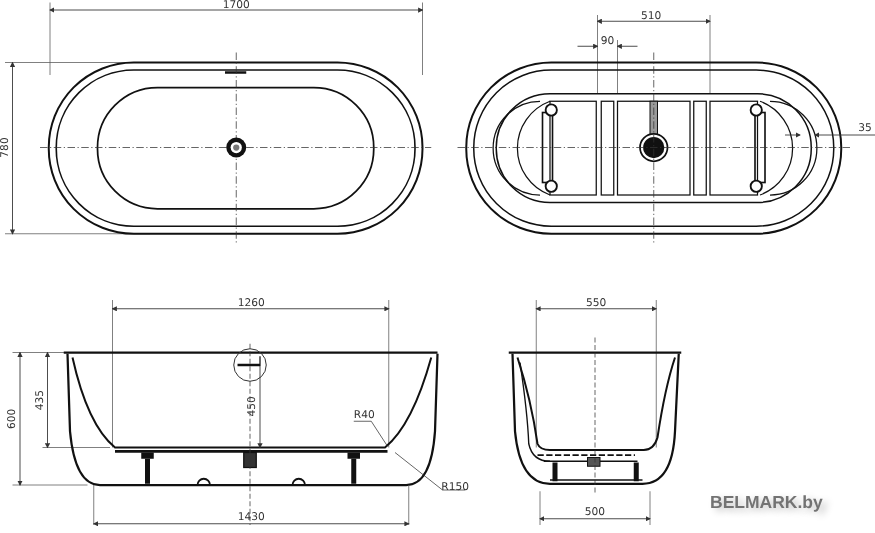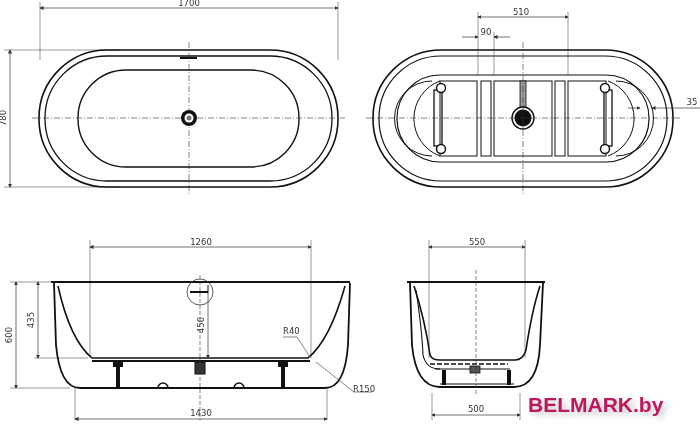--- a/index.html
+++ b/index.html
@@ -1,22 +1,22 @@
 <!DOCTYPE html>
 <html><head>
   <meta charset="utf-8">
   <style>
     html, body { margin: 0; padding: 0; background: #ffffff; }
     body { width: 700px; height: 426px; position: relative; overflow: hidden; font-family: "DejaVu Sans", sans-serif; }
     svg { position: absolute; left: 0; top: 0; }
     .dim { font-family: "DejaVu Sans", sans-serif; font-size: 8.5px; fill: #333; }
     .watermark {
-      position: absolute; left: 528px; top: 393px;
-      font-family: "Liberation Sans", sans-serif; font-weight: bold; font-size: 21px;
-      color: #be185d; letter-spacing: 0px;
+      position: absolute; left: 568px; top: 393px;
+      font-family: "Liberation Sans", sans-serif; font-weight: bold; font-size: 14px;
+      color: #737373; letter-spacing: 0px;
       text-shadow: 4px 3px 6px rgba(0,0,0,0.25);
     }
   </style>
 </head>
 <body>
 
 <svg width="700" height="426" viewBox="0 0 700 426">
   <defs>
     <marker id="arr" markerWidth="6" markerHeight="6" refX="5" refY="3" orient="auto">
       <path d="M0,0 L6,3 L0,6 z" fill="#333"></path>

